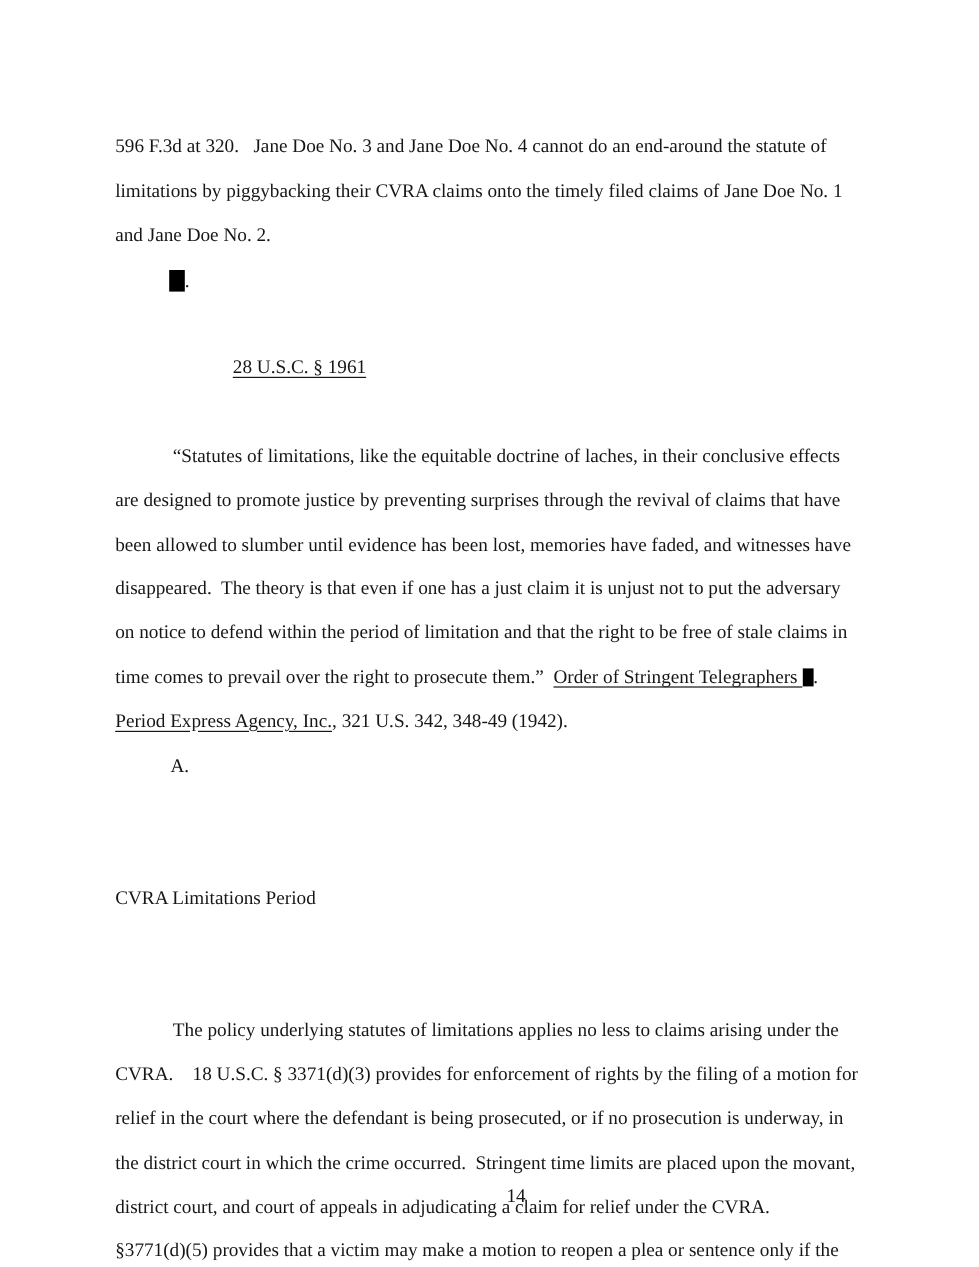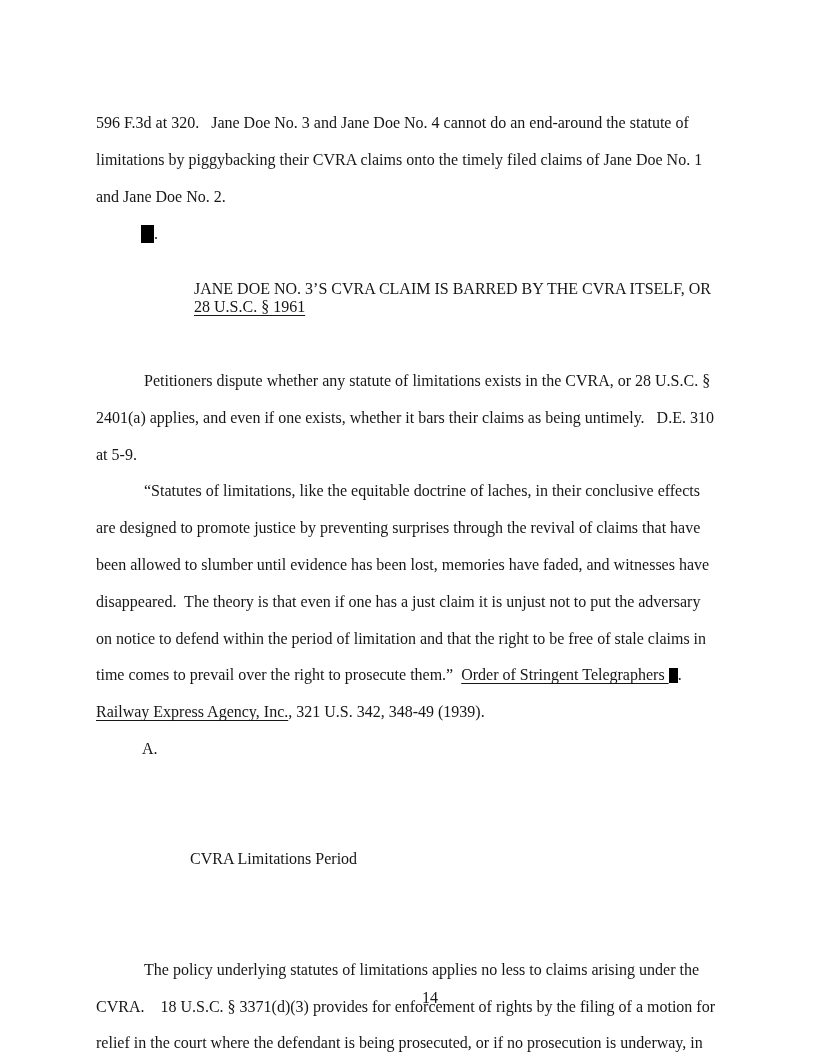--- a/index.html
+++ b/index.html
@@ -51,21 +51,20 @@
     margin: 0;
     line-height: 36.8px;
     white-space: pre;
   }
   .heading-a .marker-a {
     position: absolute;
     left: 46px;
     top: 0;
   }
   .heading-a .heading-a-text {
-    margin-left: 94px;
   }
   .u {
     text-decoration: underline;
     text-underline-offset: 3px;
   }
   .glyph-box-lg {
     display: inline-block;
     width: 13px;
     height: 18px;
     background: #000000;
@@ -94,33 +93,30 @@
 <div class="page">
 
   <div class="text-block">
 
     <p class="para">596 F.3d at 320.   Jane Doe No. 3 and Jane Doe No. 4 cannot do an end-around the statute of
 limitations by piggybacking their CVRA claims onto the timely filed claims of Jane Doe No. 1
 and Jane Doe No. 2.</p>
 
     <div class="heading-ii">
       <span class="marker"><span class="glyph-box-lg"></span><span>.</span></span>
-      <div class="heading-text"><span>JANE DOE NO. 3’S CVRA CLAIM IS BARRED BY THE CVRA ITSELF, OR</span><br><span class="u">28 U.S.C. § 1961</span></div>
+      <div class="heading-text"><br><span class="u">28 U.S.C. § 1961</span></div>
     </div>
 
-    <p class="para indent">Petitioners dispute whether any statute of limitations exists in the CVRA, or 28 U.S.C. §
-2401(a) applies, and even if one exists, whether it bars their claims as being untimely.   D.E. 310
-at 5-9.</p>
 
     <p class="para indent"><span>“Statutes of limitations, like the equitable doctrine of laches, in their conclusive effects
 are designed to promote justice by preventing surprises through the revival of claims that have
 been allowed to slumber until evidence has been lost, memories have faded, and witnesses have
 disappeared.  The theory is that even if one has a just claim it is unjust not to put the adversary
 on notice to defend within the period of limitation and that the right to be free of stale claims in
-time comes to prevail over the right to prosecute them.”  </span><span class="u">Order of Stringent Telegraphers </span><span class="glyph-box-sm"></span><span>.</span><br><span class="u">Railway Express Agency, Inc.</span><span>, 321 U.S. 342, 348-49 (1939).</span></p>
+time comes to prevail over the right to prosecute them.”  </span><span class="u">Order of Stringent Telegraphers </span><span class="glyph-box-sm"></span><span>.</span><br><span class="u">Period Express Agency, Inc.</span><span>, 321 U.S. 342, 348-49 (1942).</span></p>
 
     <div class="heading-a">
       <span class="marker-a">A.</span>
       <div class="heading-a-text">CVRA Limitations Period</div>
     </div>
 
     <p class="para indent">The policy underlying statutes of limitations applies no less to claims arising under the
 CVRA.    18 U.S.C. § 3371(d)(3) provides for enforcement of rights by the filing of a motion for
 relief in the court where the defendant is being prosecuted, or if no prosecution is underway, in
 the district court in which the crime occurred.  Stringent time limits are placed upon the movant,

